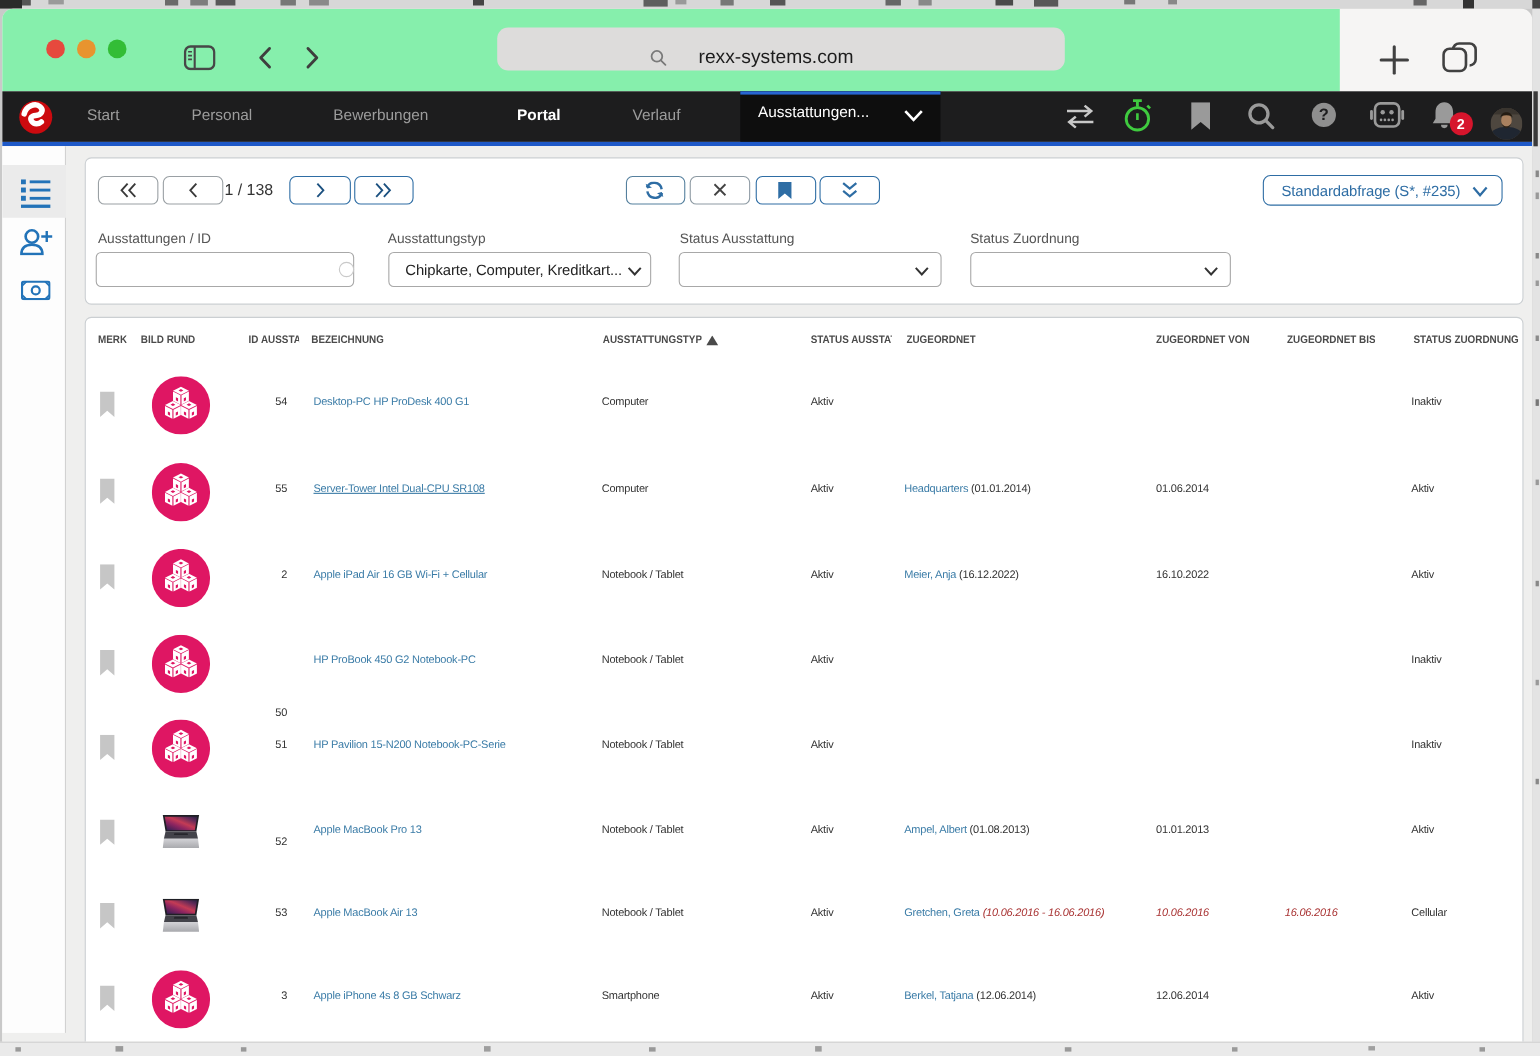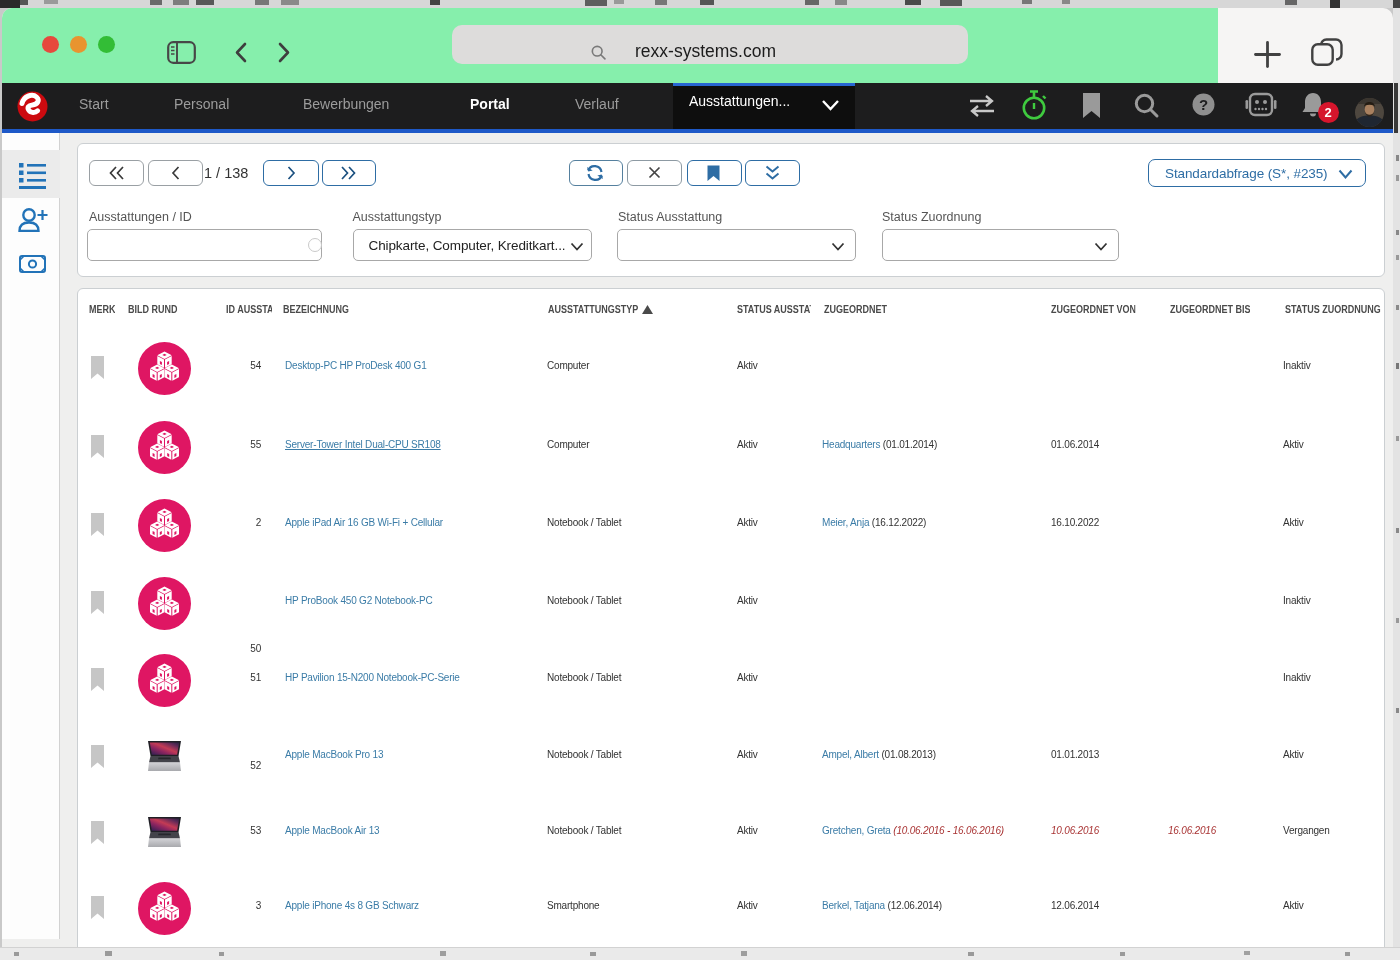--- a/index.html
+++ b/index.html
@@ -413,21 +413,21 @@
         <svg class="abs" style="left:69px;top:23px" width="35" height="32">
             <use href="#mbicon"></use>
           </svg>
         <div class="cell" style="left:130px;top:31px;width:53px;text-align:right;">53</div>
         <div class="cell link" style="left:207px;top:31px;">Apple MacBook Air 13</div>
         <div class="cell" style="left:469px;top:31px;">Notebook / Tablet</div>
         <div class="cell" style="left:659px;top:31px;">Aktiv</div>
         <div class="cell" style="left:744px;top:31px;width:222px;overflow:hidden;"><span class="link">Gretchen, Greta</span> <span class="red">(10.06.2016 - 16.06.2016)</span></div>
         <div class="cell red" style="left:973px;top:31px;">10.06.2016</div>
         <div class="cell red" style="left:1090px;top:31px;">16.06.2016</div>
-        <div class="cell" style="left:1205px;top:31px;">Vergangen</div>
+        <div class="cell" style="left:1205px;top:31px;">Cellular</div>
       </div>
       <div class="row" style="top:580px;">
           <svg class="bmk" style="left:12px;top:27px" width="15" height="24" viewBox="0 0 15 24">
             <path d="M1 0 L14 0 L14 23 L7.5 17.5 L1 23 Z" fill="#c6c6c6"></path>
           </svg>
         <svg class="abs" style="left:60px;top:13px" width="53" height="53">
             <use href="#cubeicon"></use>
           </svg>
         <div class="cell" style="left:130px;top:31px;width:53px;text-align:right;">3</div>
         <div class="cell link" style="left:207px;top:31px;">Apple iPhone 4s 8 GB Schwarz</div>

